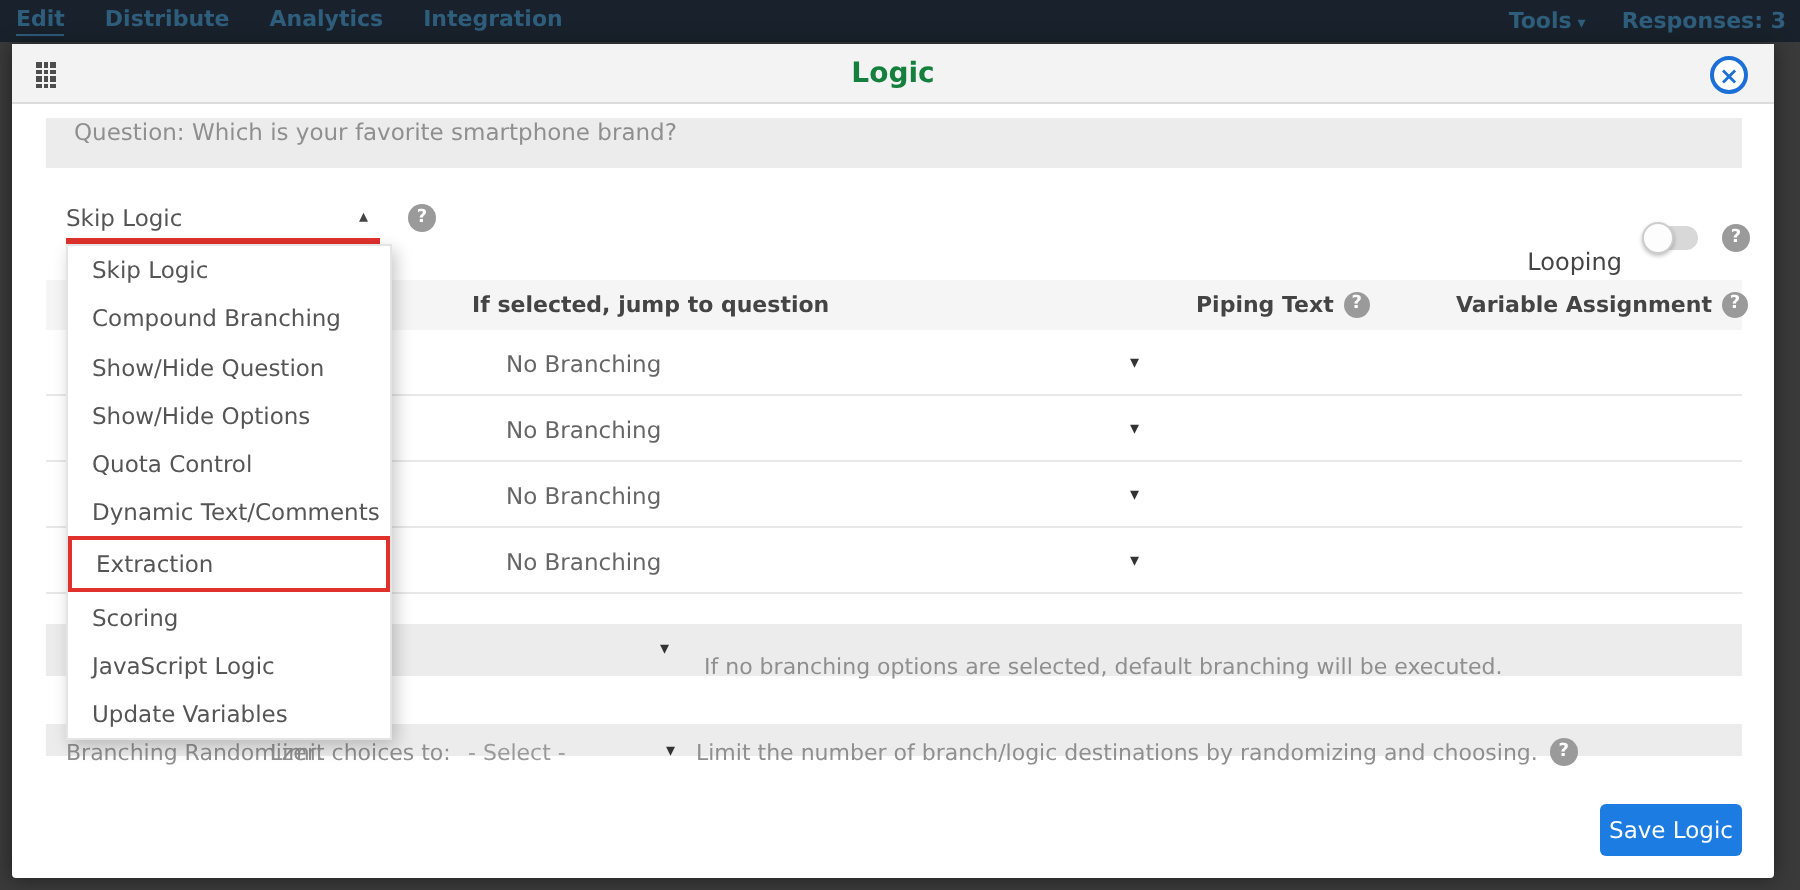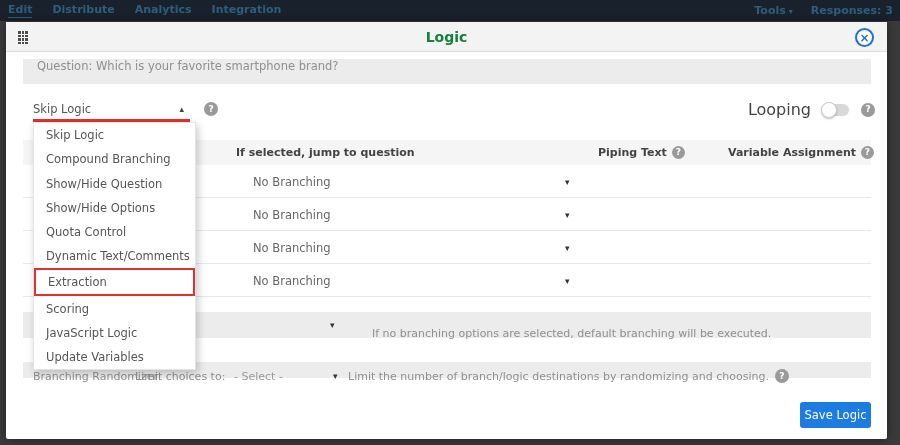--- a/index.html
+++ b/index.html
@@ -66,21 +66,21 @@
   }
   .help {
     width:14px; height:14px; border-radius:50%; background:#9a9a9a; color:#fff;
     font-size:9px; font-weight:bold; display:inline-flex; align-items:center;
     justify-content:center; flex:0 0 auto; line-height:1;
   }
   .help-logic { position:absolute; left:198px; top:80px; }
   .looping-wrap {
     position:absolute; right:12px; top:78px; display:flex; align-items:center; gap:12px;
   }
-  .looping-label { font-size:16px; color:#444; }
+  .looping-label { font-size:12px; color:#444;margin-top:24px; }
   .toggle {
     position:relative; width:26px; height:12px; border-radius:6px;
     background:#d8d8d8; cursor:pointer;
   }
   .toggle .knob {
     position:absolute; left:-2px; top:-2px; width:16px; height:16px; border-radius:50%;
     background:#fdfdfd; border:1px solid #ccc; box-shadow:0 1px 2px rgba(0,0,0,.25);
   }
   
   .table-header {
@@ -107,21 +107,21 @@
   
   .default-band {
     position:absolute; left:17px; top:290px; width:848px; height:26px;
     background:#ececec;
   }
   .default-band .row-caret {
     position:absolute; left:307px; top:0; height:26px; display:flex; align-items:center;
     font-size:9px; color:#333; cursor:pointer;
   }
   .default-band .note {
-    position:absolute; left:349px; top:0; height:43px; display:flex; align-items:center;
+    position:absolute; left:329px; top:0; height:43px; display:flex; align-items:center;
     font-size:11px; color:#8f8f8f; white-space:nowrap;
   }
   .randomizer-band {
     position:absolute; left:17px; top:340px; width:848px; height:16px;
     background:#ececec; font-size:11px; color:#8f8f8f;
   }
   .randomizer-band > span, .randomizer-band > div {
     position:absolute; top:0; height:28px; display:flex; align-items:center; white-space:nowrap;
   }
   .rand-label { left:10px; }

